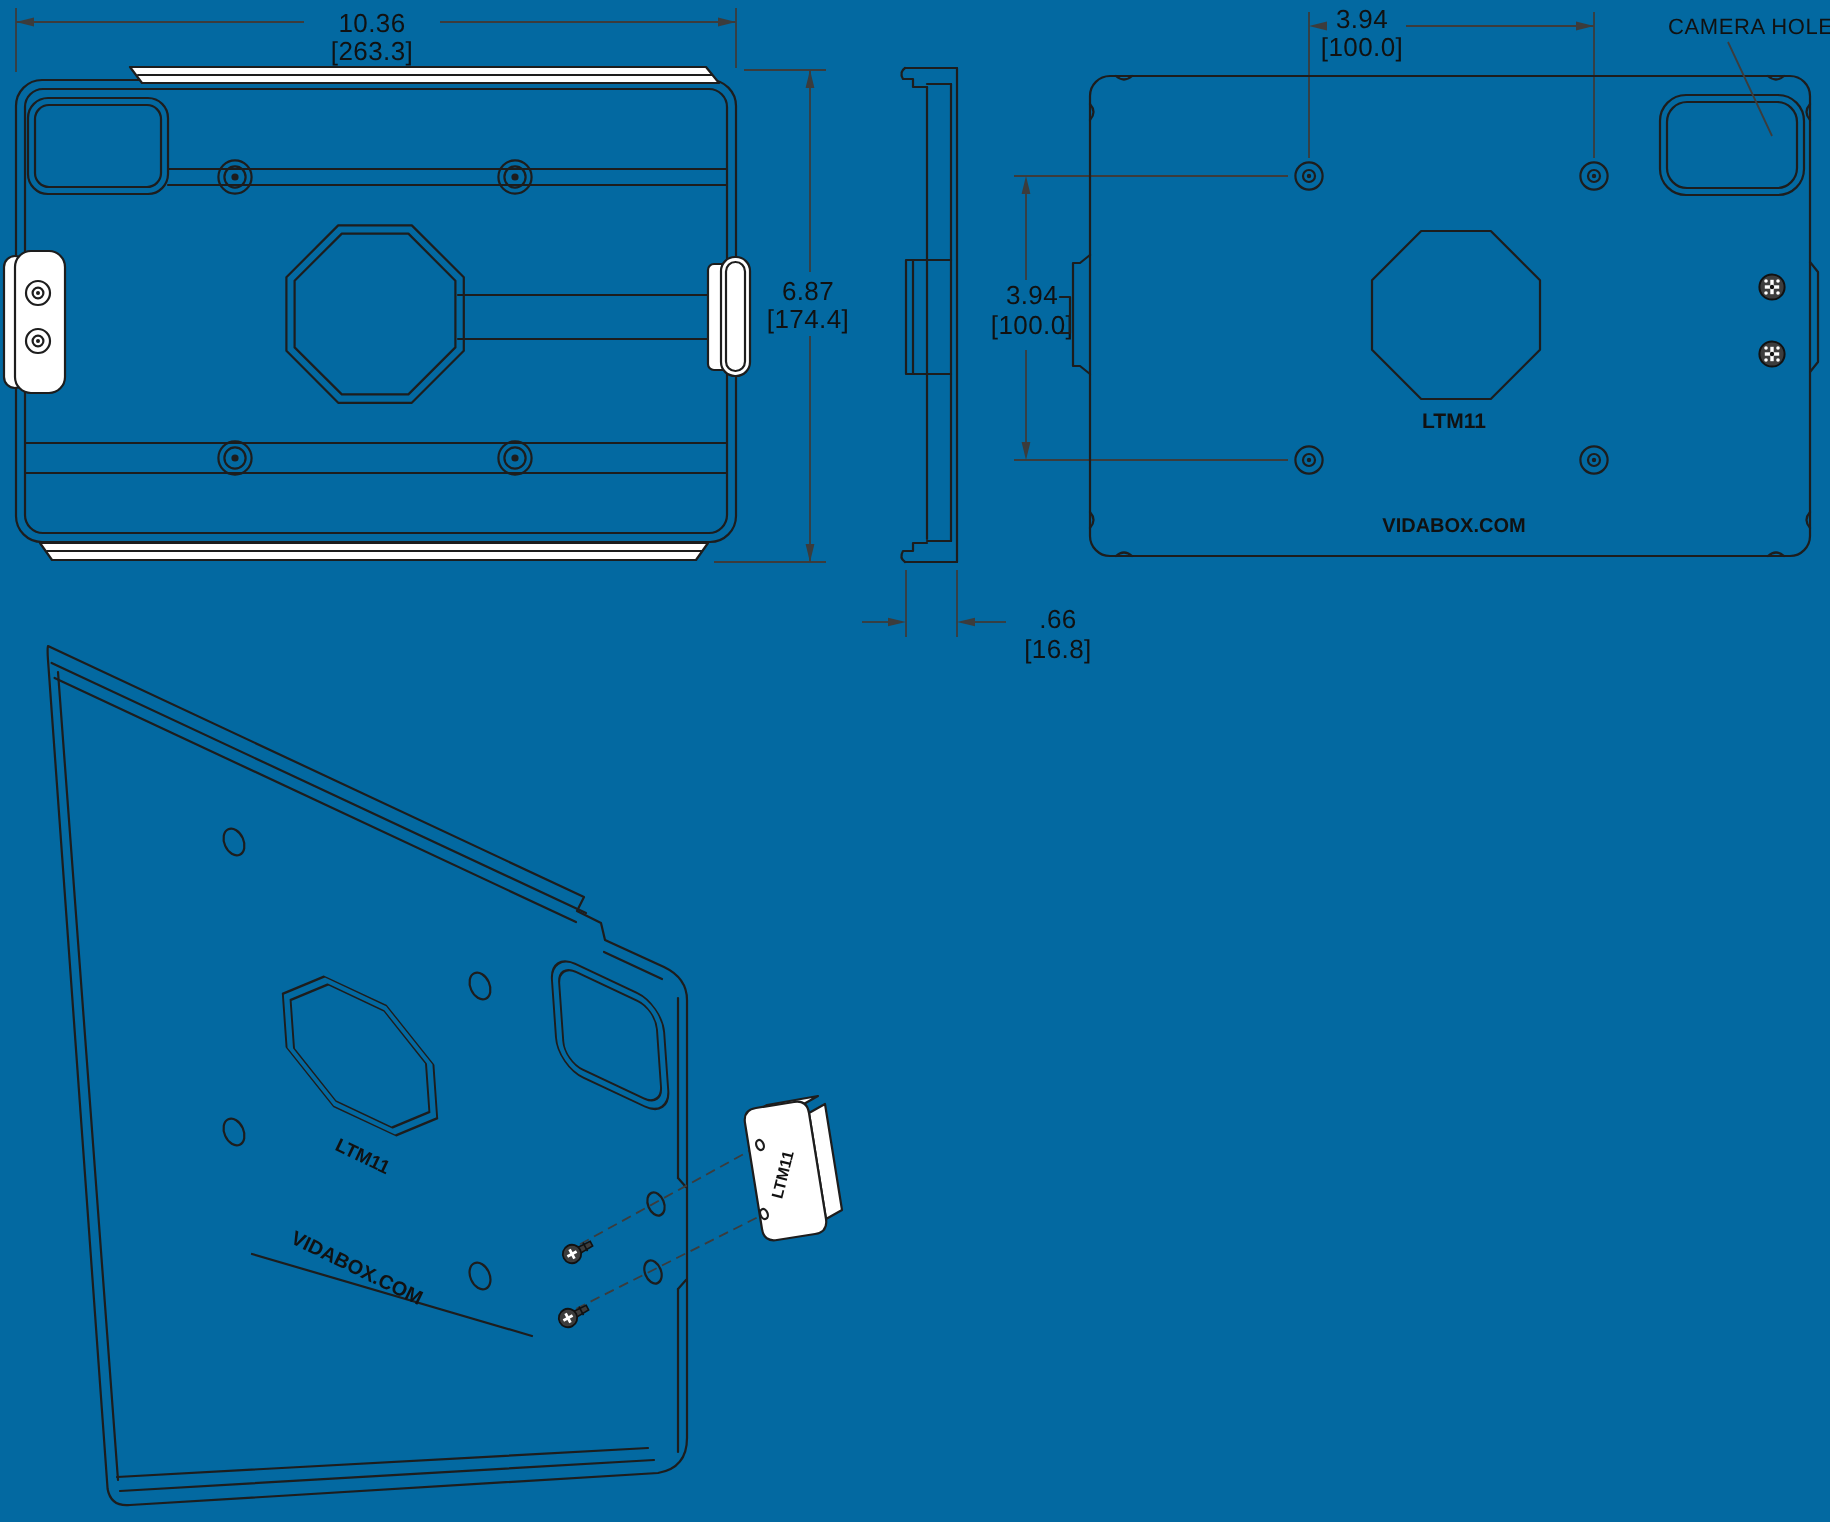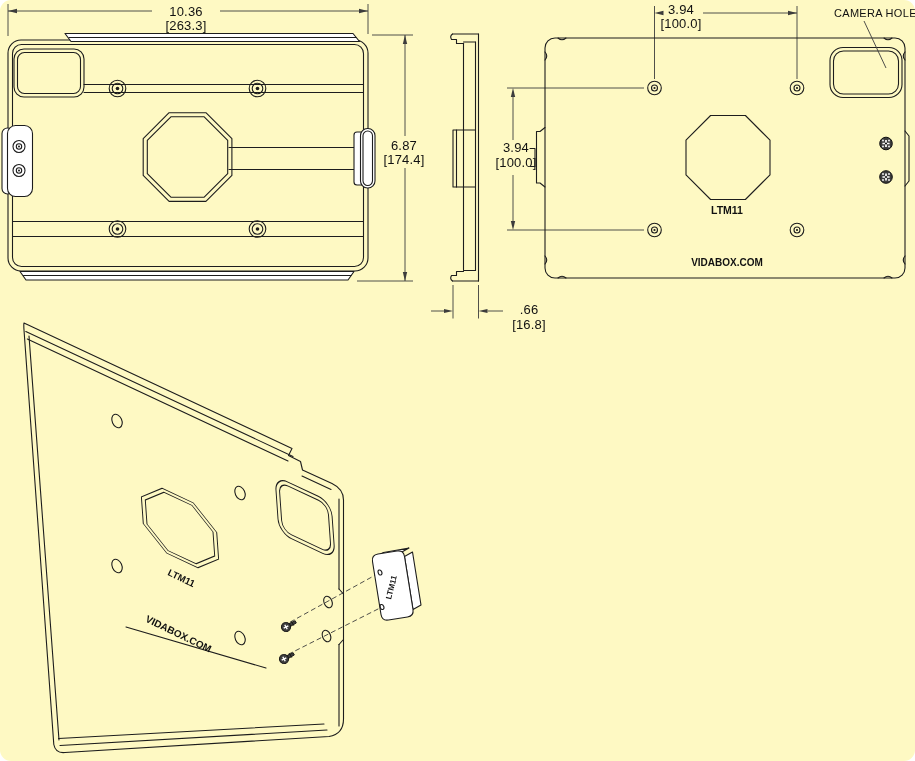--- a/index.html
+++ b/index.html
@@ -1,17 +1,17 @@
 <!DOCTYPE html>
 <html><head>
 <meta charset="utf-8">
 <style>
   html,body{margin:0;padding:0;background:#ffffff;}
-  .canvas{position:relative;width:915px;height:761px;background:#fef9c3;overflow:hidden;
-          font-family:"Liberation Sans", sans-serif;border-radius:11px;}
+  .canvas{position:relative;width:915px;height:761px;background:#0369a1;overflow:hidden;
+          font-family:"Liberation Sans", sans-serif;}
   svg{display:block;}
   text{fill:#111;font-family:"Liberation Sans", sans-serif;}
   .dim-txt{font-size:13px;letter-spacing:.2px;}
   .lbl{font-size:11px;letter-spacing:.3px;}
   .bold-lbl{font-weight:bold;}
   .obj{stroke:#1d1d1d;fill:none;stroke-width:1.1;stroke-linejoin:round;stroke-linecap:round;}
   .thin{stroke:#3c3c3c;fill:none;stroke-width:0.9;}
   .whitefill{fill:#ffffff;}
   .arrow{fill:#3c3c3c;stroke:none;}
 </style>

